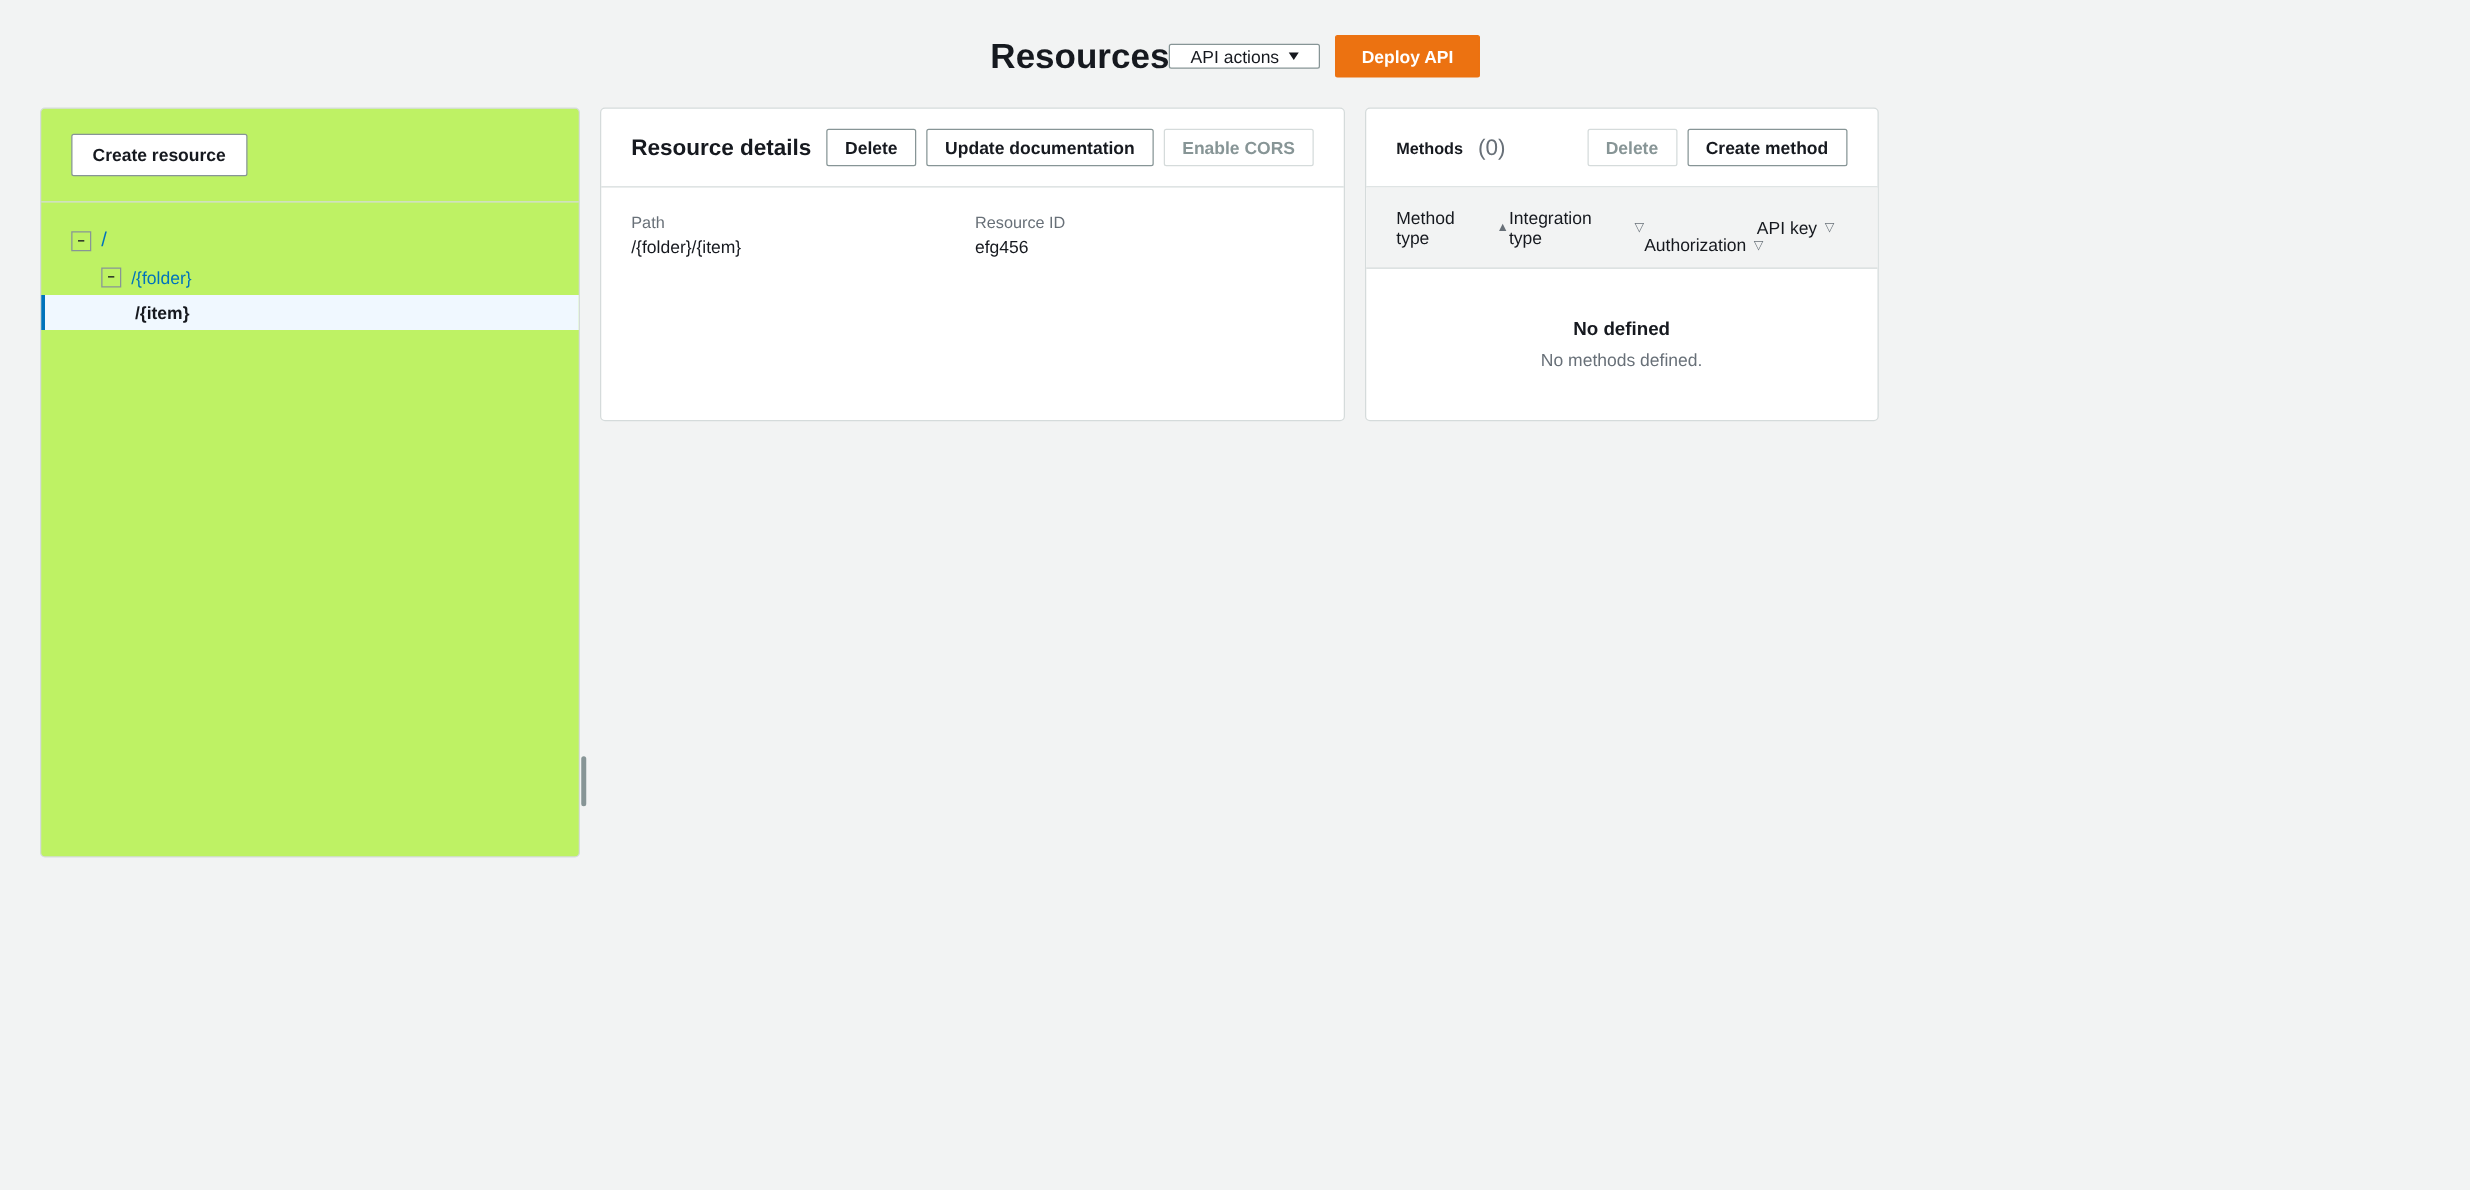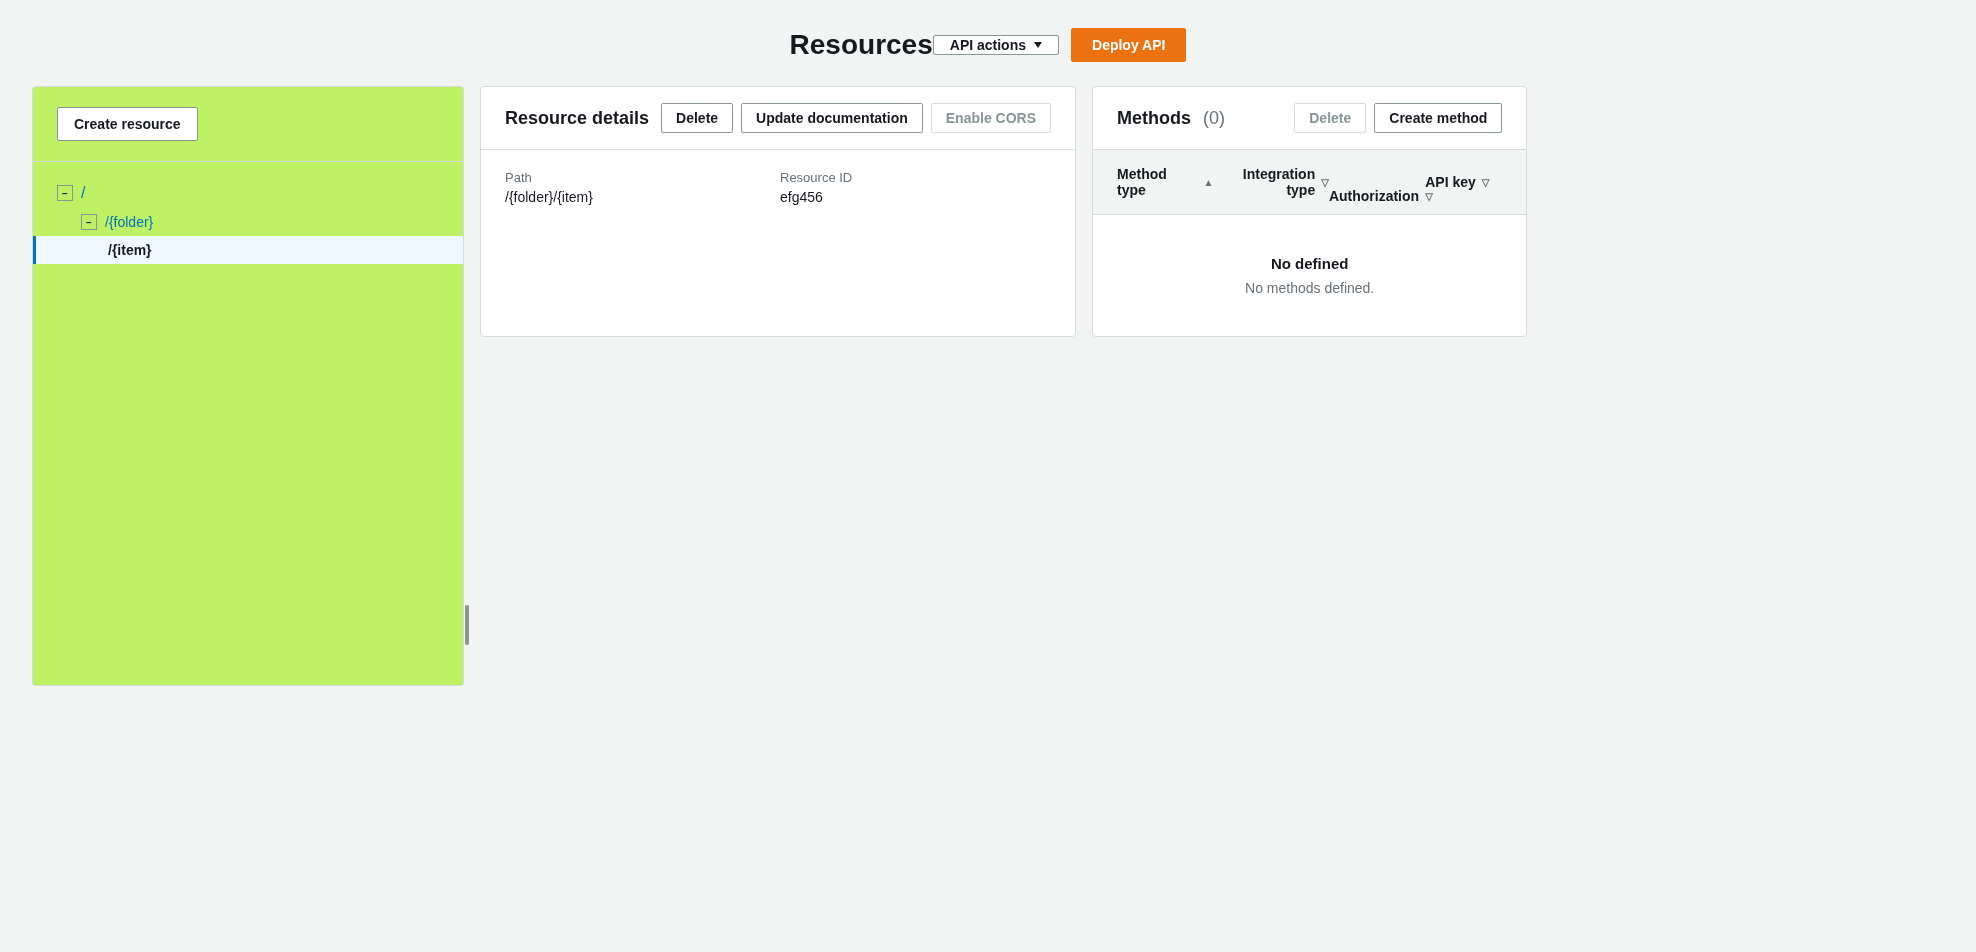--- a/index.html
+++ b/index.html
@@ -41,21 +41,21 @@
 
     .btn-api-actions {
       display: flex;
       align-items: center;
       gap: 6px;
       padding: 1px 16px;
       background: #fff;
       border: 1px solid #879596;
       border-radius: 2px;
       font-size: 14px;
-      font-weight: 700;
+      font-weight: 400;
       color: #16191f;
       cursor: pointer;
     }
 
     .btn-deploy {
       padding: 8px 20px;
       background: #ec7211;
       border: 1px solid #ec7211;
       border-radius: 2px;
       font-size: 14px;
@@ -233,21 +233,21 @@
     }
 
     .methods-header {
       display: flex;
       align-items: center;
       gap: 12px;
       padding: 16px 24px;
     }
 
     .methods-title {
-      font-size: 18px;
+      font-size: 13px;
       font-weight: 700;
       color: #16191f;
     }
 
     .methods-count {
       font-size: 18px;
       font-weight: 400;
       color: #687078;
     }
 
@@ -267,26 +267,26 @@
       padding: 10px 24px;
       border-bottom: 1px solid #d5dbdb;
       background: #f2f3f3;
     }
 
     .table-col {
       display: flex;
       align-items: center;
       gap: 6px;
       font-size: 14px;
-      font-weight: 700;
+      font-weight: 400;
       color: #16191f;
     }
 
     .col-method-type { width: 25%; }
-    .col-integration-type { width: 30%; text-align: right; }
+    .col-integration-type { width: 30%; }
     .col-authorization { width: 25%; margin-top: 28px; }
     .col-api-key { width: 20%; }
 
     .sort-icon {
       font-size: 10px;
       color: #687078;
     }
 
     .table-empty {
       padding: 40px 24px;

